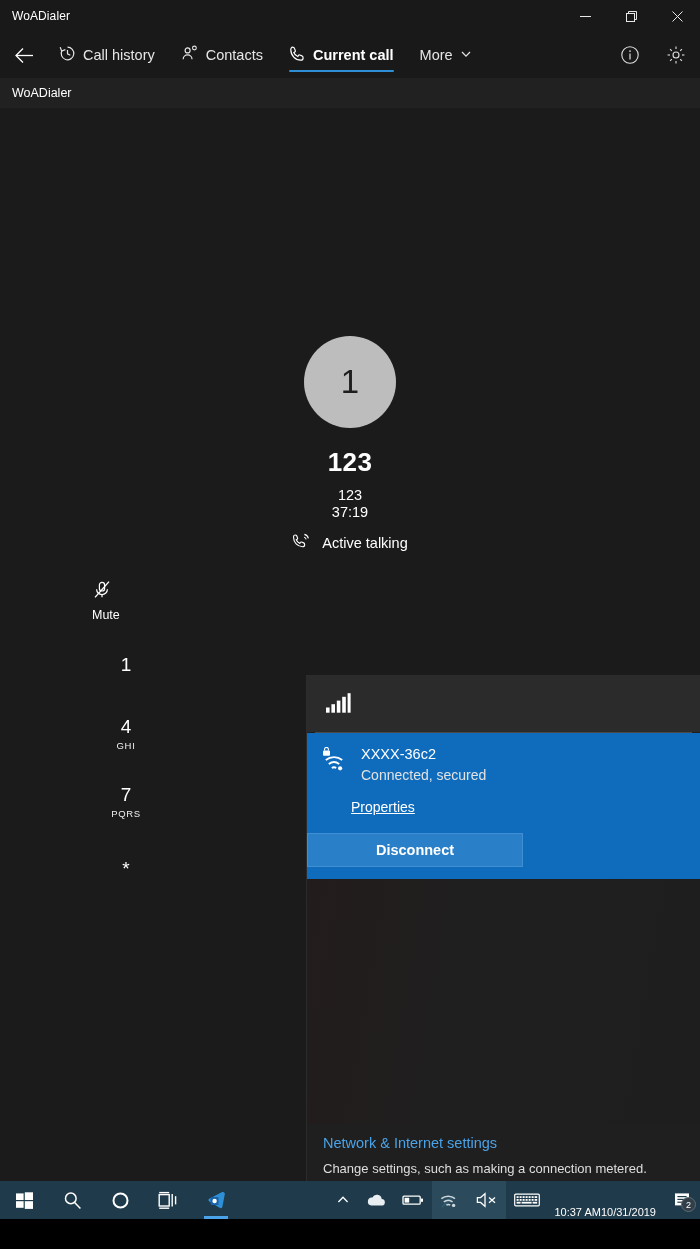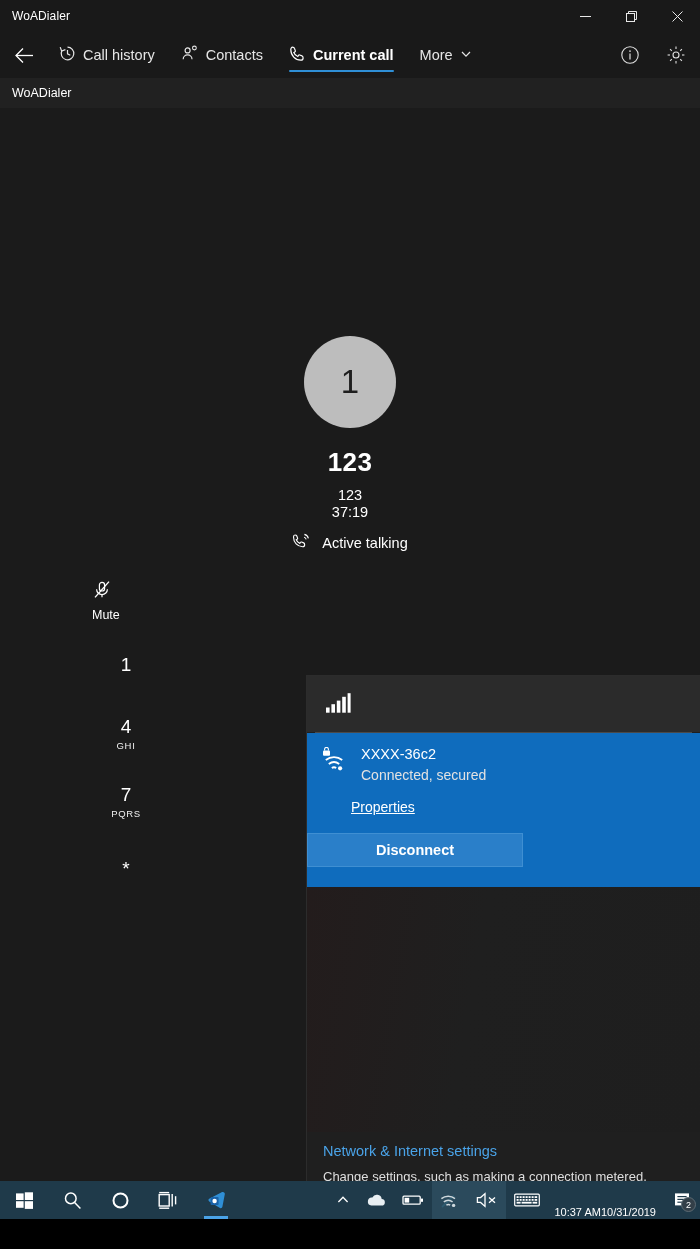--- a/index.html
+++ b/index.html
@@ -242,21 +242,21 @@
   .sel-link {
     margin: 14px 4px 0 44px;
     font-size: 14px;
     color: #ffffff;
     text-decoration: underline;
     width: max-content;
   }
   .sel-actions {
     display: flex;
     justify-content: flex-end;
-    padding: 18px 8px 20px 0;
+    padding: 18px 8px 12px 0;
   }
   .btn-disconnect {
     background: #2a7fc9;
     border: 1px solid #3f8fd2;
     color: #ffffff;
     font-size: 14.5px;
     font-weight: 600;
     padding: 8px 26px;
     min-width: 162px;
     text-align: center;

